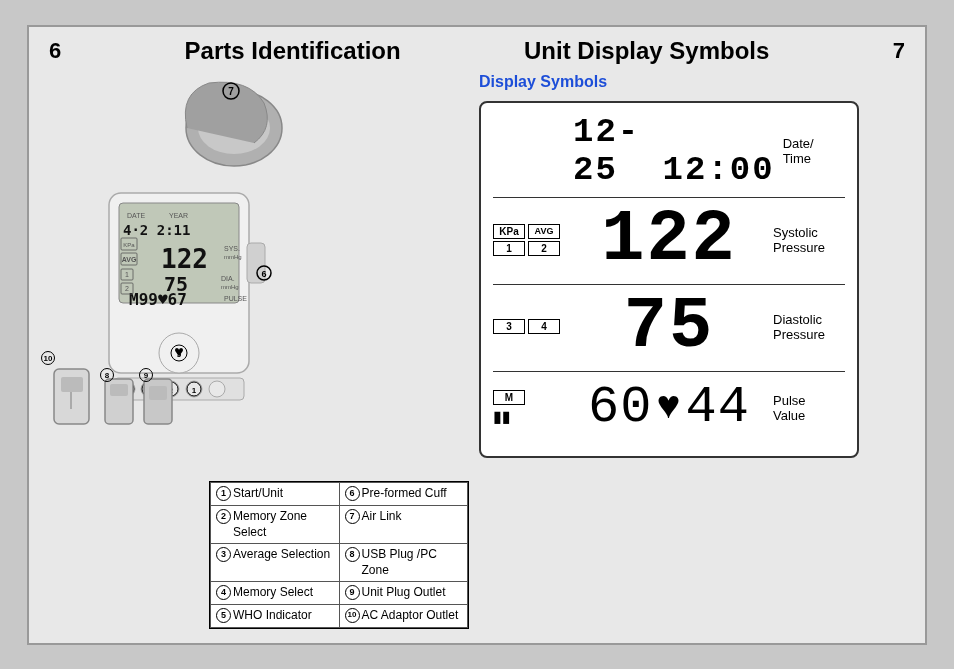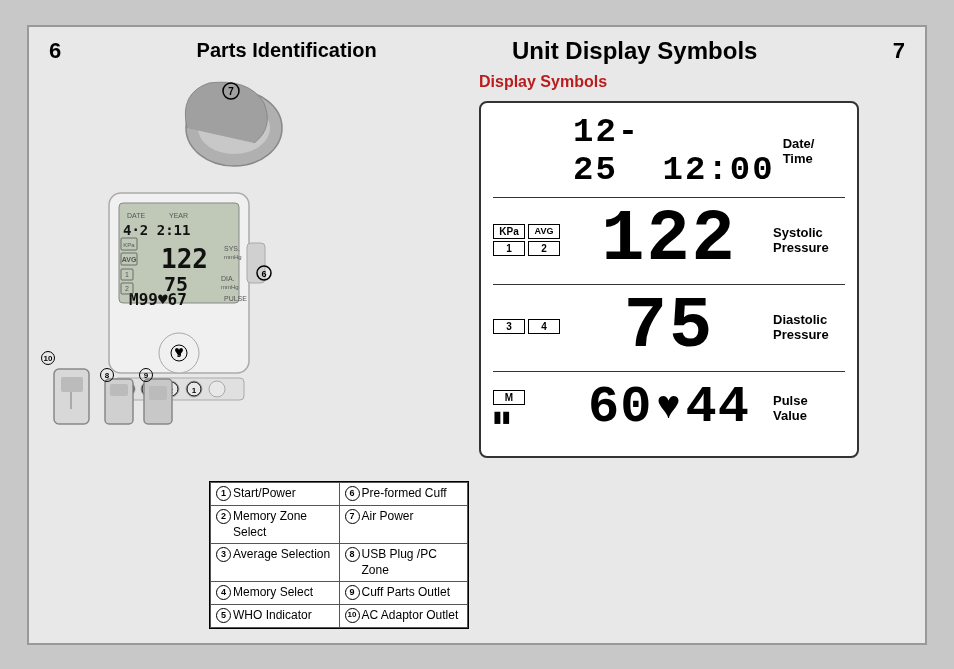--- a/index.html
+++ b/index.html
@@ -25,21 +25,21 @@
       justify-content: space-between;
       align-items: center;
       margin-bottom: 8px;
     }
     .page-num {
       font-size: 22px;
       font-weight: bold;
       color: #000;
     }
     .header-title {
-      font-size: 20px;
+      font-size: 24px;
       font-weight: bold;
       color: #000;
     }
     .header-title2 {
       font-size: 24px;
       font-weight: bold;
       color: #000;
     }
     .content {
       display: flex;
@@ -102,21 +102,21 @@
     }
     .td-inner {
       display: flex;
       align-items: flex-start;
     }
     
     .display-title {
       font-size: 16px;
       font-weight: bold;
       margin-bottom: 10px;
-      color: #b91c1c;
+      color: #1d4ed8;
     }
     .display-panel {
       border: 2px solid #333;
       border-radius: 8px;
       background: #fff;
       padding: 10px 12px;
       width: 380px;
     }
     .display-row {
       display: flex;
@@ -145,21 +145,21 @@
     }
     .display-value {
       flex: 1;
       display: flex;
       align-items: flex-end;
       justify-content: center;
     }
     .display-label {
       width: 80px;
       font-size: 13px;
-      font-weight: bold;
+      font-weight: normal;
       color: #000;
       text-align: left;
       padding-left: 8px;
     }
     .divider {
       border: none;
       border-top: 1.5px solid #333;
       margin: 6px 0;
     }
     
@@ -299,41 +299,41 @@
         </div>
       </div>
 
       <div class="parts-table">
         <table>
           <tbody>
               <tr>
             <td>
               <div class="td-inner">
                 <span class="circle-num">1</span>
-                <span>Start/Power</span>
+                <span>Start/Unit</span>
               </div>
             </td>
             <td>
               <div class="td-inner">
                 <span class="circle-num">6</span>
                 <span>Pre-formed Cuff</span>
               </div>
             </td>
           </tr>
           <tr>
             <td>
               <div class="td-inner">
                 <span class="circle-num">2</span>
                 <span>Memory Zone Select</span>
               </div>
             </td>
             <td>
               <div class="td-inner">
                 <span class="circle-num">7</span>
-                <span>Air Power</span>
+                <span>Air Link</span>
               </div>
             </td>
           </tr>
           <tr>
             <td>
               <div class="td-inner">
                 <span class="circle-num">3</span>
                 <span>Average Selection</span>
               </div>
             </td>
@@ -347,21 +347,21 @@
           <tr>
             <td>
               <div class="td-inner">
                 <span class="circle-num">4</span>
                 <span>Memory Select</span>
               </div>
             </td>
             <td>
               <div class="td-inner">
                 <span class="circle-num">9</span>
-                <span>Cuff Parts Outlet</span>
+                <span>Unit Plug Outlet</span>
               </div>
             </td>
           </tr>
           <tr>
             <td>
               <div class="td-inner">
                 <span class="circle-num">5</span>
                 <span>WHO Indicator</span>
               </div>
             </td>
@@ -425,21 +425,21 @@
         </div>
 
         <hr class="divider">
 
         <div class="display-row">
           <div class="display-icons icons-col">
             <span class="icon-box">M</span>
             <span style="font-size:16px;">▮▮</span>
           </div>
           <div class="display-value">
-            <span style="font-family:'Courier New',monospace; font-size:52px; font-weight:700; color:#000; letter-spacing:1px; line-height:1; display:flex; align-items:center; gap:4px;">
+            <span style="font-family:'Courier New',monospace; font-size:52px; font-weight:400; color:#000; letter-spacing:1px; line-height:1; display:flex; align-items:center; gap:4px;">
               <span>60</span>
               <span style="font-size:40px; color:#000;">♥</span>
               <span>44</span>
             </span>
           </div>
           <div class="display-label">Pulse<br>Value</div>
         </div>
       </div>
     </div>
   </div>

